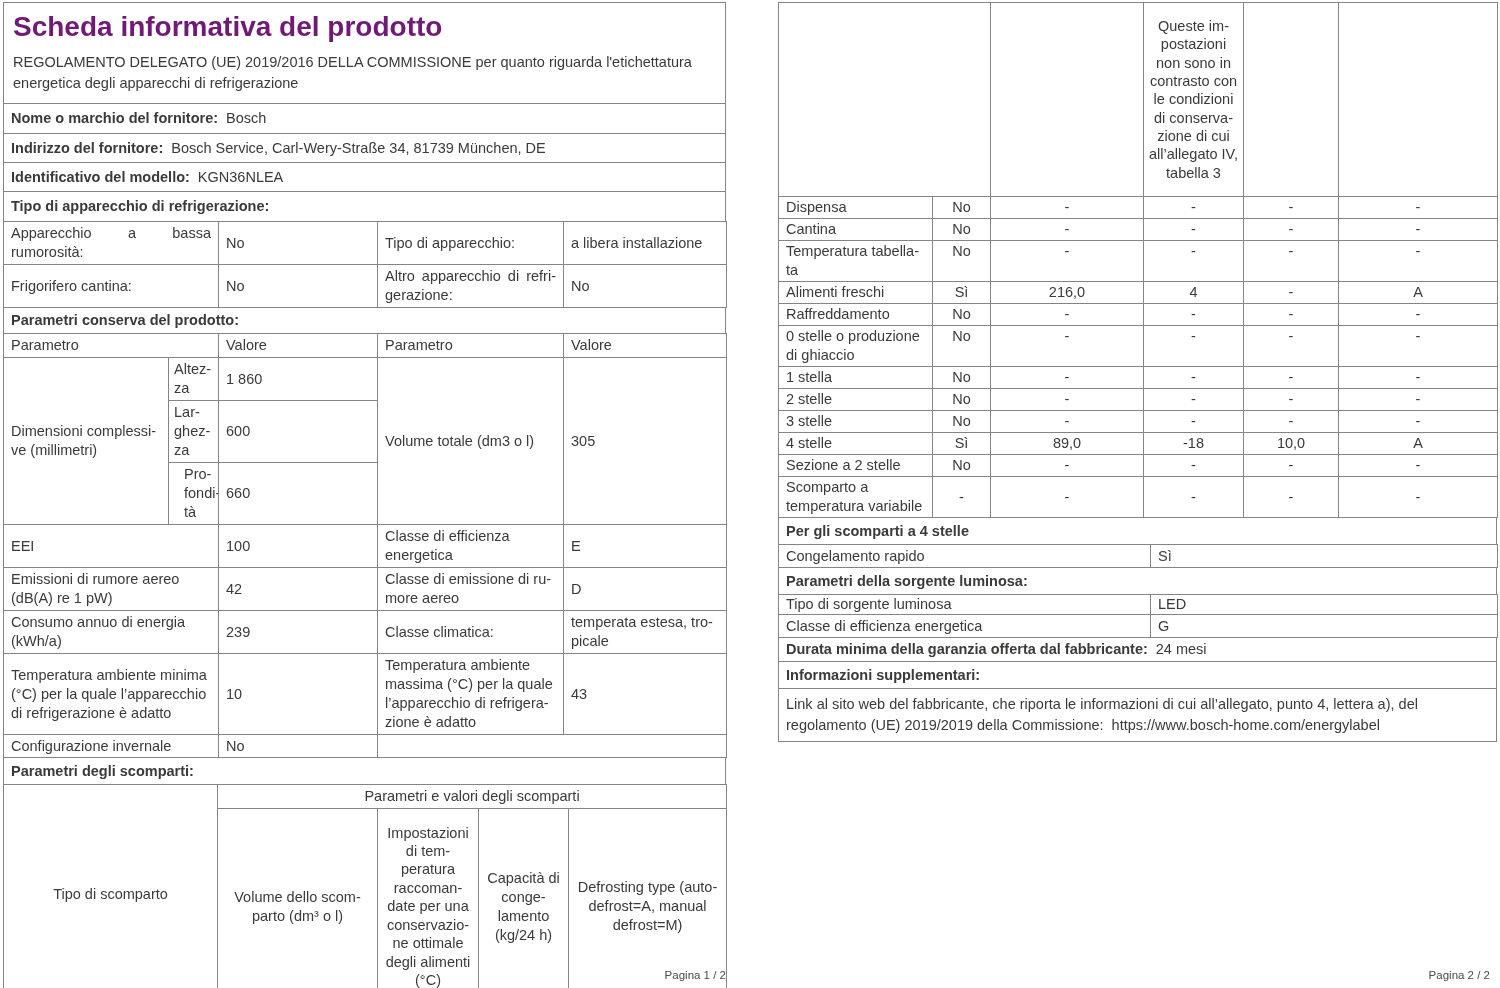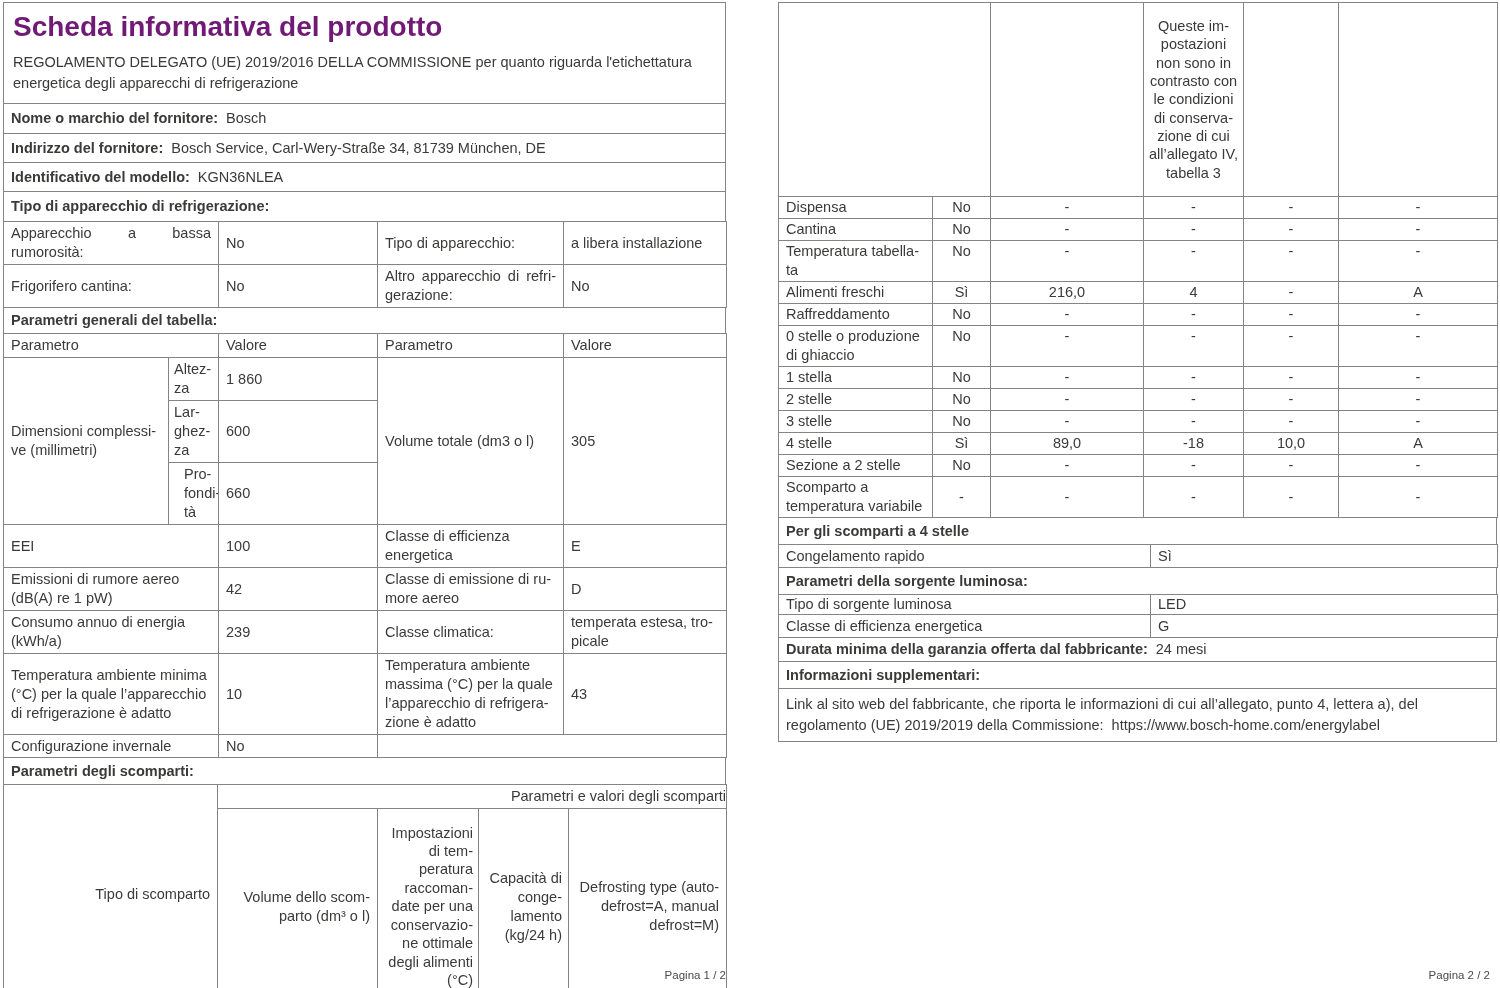--- a/index.html
+++ b/index.html
@@ -23,21 +23,21 @@
   .b { font-weight:bold; }
   .just { text-align:justify; }
   .kv-label { font-weight:bold; margin-right:8px; }
 
   
   .title-cell { padding:6px 9px 9px 9px; }
   h1 { margin:2px 0 9px 0; font-size:28px; line-height:32px; color:#701a75; font-weight:bold; }
   .regulation { margin:0; line-height:21px; }
 
   
-  .cmp td { text-align:right; vertical-align:middle; }
+  .cmp td { text-align:center; vertical-align:middle; }
   .cmp .temp-col { line-height:18.4px; padding:0 5px; }
   .cmp .first-col { vertical-align:middle; }
 
   
   .p2rows td { padding:1px 7px; vertical-align:top; line-height:19px; }
   .ctr { text-align:center; }
   .note-cell { text-align:center; vertical-align:middle; line-height:18.3px; padding:2px 5px; }
 
   .footer {
     position:absolute; top:969px; font-size:11.5px; color:#4a4a4a; text-align:right;
@@ -103,21 +103,21 @@
       <td>No</td>
       <td class="just">Altro apparecchio di refri­gerazione:</td>
       <td>No</td>
     </tr>
   </tbody>
     </table>
 
   <table>
     <tbody>
         <tr style="height:26px">
-      <td class="b">Parametri generali del tabella:</td>
+      <td class="b">Parametri conserva del prodotto:</td>
     </tr>
   </tbody>
     </table>
 
   <table>
     <colgroup>
         <col style="width:165px">
         <col style="width:50px">
         <col style="width:159px">
         <col style="width:186px">

